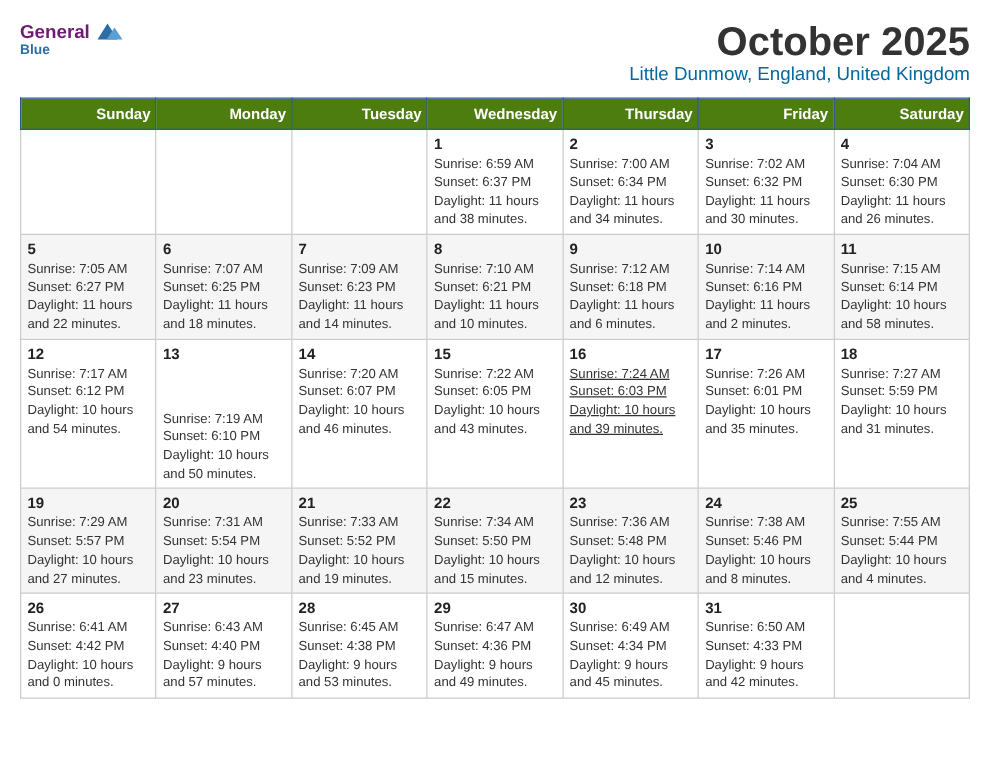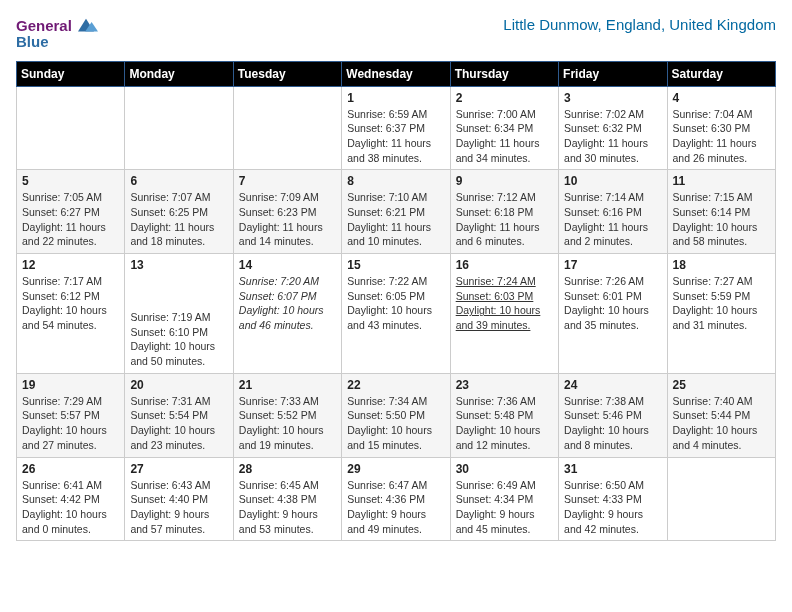--- a/index.html
+++ b/index.html
@@ -20,21 +20,21 @@
       display: flex;
       align-items: center;
       gap: 2px;
     }
     .logo-text-general {
       font-size: 15px;
       font-weight: bold;
       color: #701a75;
     }
     .logo-text-blue {
-      font-size: 15px;
+      font-size: 11px;
       font-weight: bold;
       color: #2e6da4;
     }
     .logo-icon {
       width: 24px;
       height: 20px;
       margin-left: 2px;
     }
     .title-area {
       text-align: right;
@@ -48,24 +48,24 @@
     .location-title {
       font-size: 15px;
       color: #0369a1;
     }
     .calendar-table {
       width: 100%;
       border-collapse: collapse;
       font-size: 11px;
     }
     .calendar-table th {
-      background-color: #000000;
+      background-color: #4d7c0f;
       color: #fff;
       padding: 5px 4px;
-      text-align: left;
+      text-align: right;
       font-size: 12px;
       font-weight: bold;
       border: 1px solid #2e5a8e;
     }
     .calendar-table td {
       border: 1px solid #ccc;
       vertical-align: top;
       padding: 4px 5px;
       min-height: 80px;
       height: 82px;
@@ -100,20 +100,21 @@
         <span class="logo-text-general">General</span>
         <svg class="logo-icon" viewBox="0 0 30 22" xmlns="http://www.w3.org/2000/svg">
           <polygon points="5,18 15,2 25,18" fill="#2e6da4"></polygon>
           <polygon points="14,18 22,6 30,18" fill="#5a9fd4"></polygon>
         </svg>
       </div>
       <span class="logo-text-blue" style="margin-top:-2px;">Blue</span>
     </div>
   </div>
   <div class="title-area">
+    <div class="month-title">October 2025</div>
     <div class="location-title">Little Dunmow, England, United Kingdom</div>
   </div>
 </div>
 
 <table class="calendar-table">
   <thead>
     <tr>
     <th>Sunday</th>
         <th>Monday</th>
         <th>Tuesday</th>
@@ -218,21 +219,21 @@
         </td>
         <td>
           <div class="day-number">13</div>
           <div class="day-info" style="white-space: pre-line; margin-top: 38px;">Sunrise: 7:19 AM
 Sunset: 6:10 PM
 Daylight: 10 hours
 and 50 minutes.</div>
         </td>
         <td>
           <div class="day-number">14</div>
-          <div class="day-info" style="white-space: pre-line; font-style: italic;">Sunrise: 7:20 AM
+          <div class="day-info" style="white-space: pre-line;">Sunrise: 7:20 AM
 Sunset: 6:07 PM
 Daylight: 10 hours
 and 46 minutes.</div>
         </td>
         <td>
           <div class="day-number">15</div>
           <div class="day-info" style="white-space: pre-line;">Sunrise: 7:22 AM
 Sunset: 6:05 PM
 Daylight: 10 hours
 and 43 minutes.</div>
@@ -297,21 +298,21 @@
         </td>
         <td>
           <div class="day-number">24</div>
           <div class="day-info" style="white-space: pre-line;">Sunrise: 7:38 AM
 Sunset: 5:46 PM
 Daylight: 10 hours
 and 8 minutes.</div>
         </td>
         <td>
           <div class="day-number">25</div>
-          <div class="day-info" style="white-space: pre-line;">Sunrise: 7:40 AM
+          <div class="day-info" style="white-space: pre-line;">Sunrise: 7:55 AM
 Sunset: 5:44 PM
 Daylight: 10 hours
 and 4 minutes.</div>
         </td>
       </tr>
       <tr>
         <td>
           <div class="day-number">26</div>
           <div class="day-info" style="white-space: pre-line;">Sunrise: 6:41 AM
 Sunset: 4:42 PM

